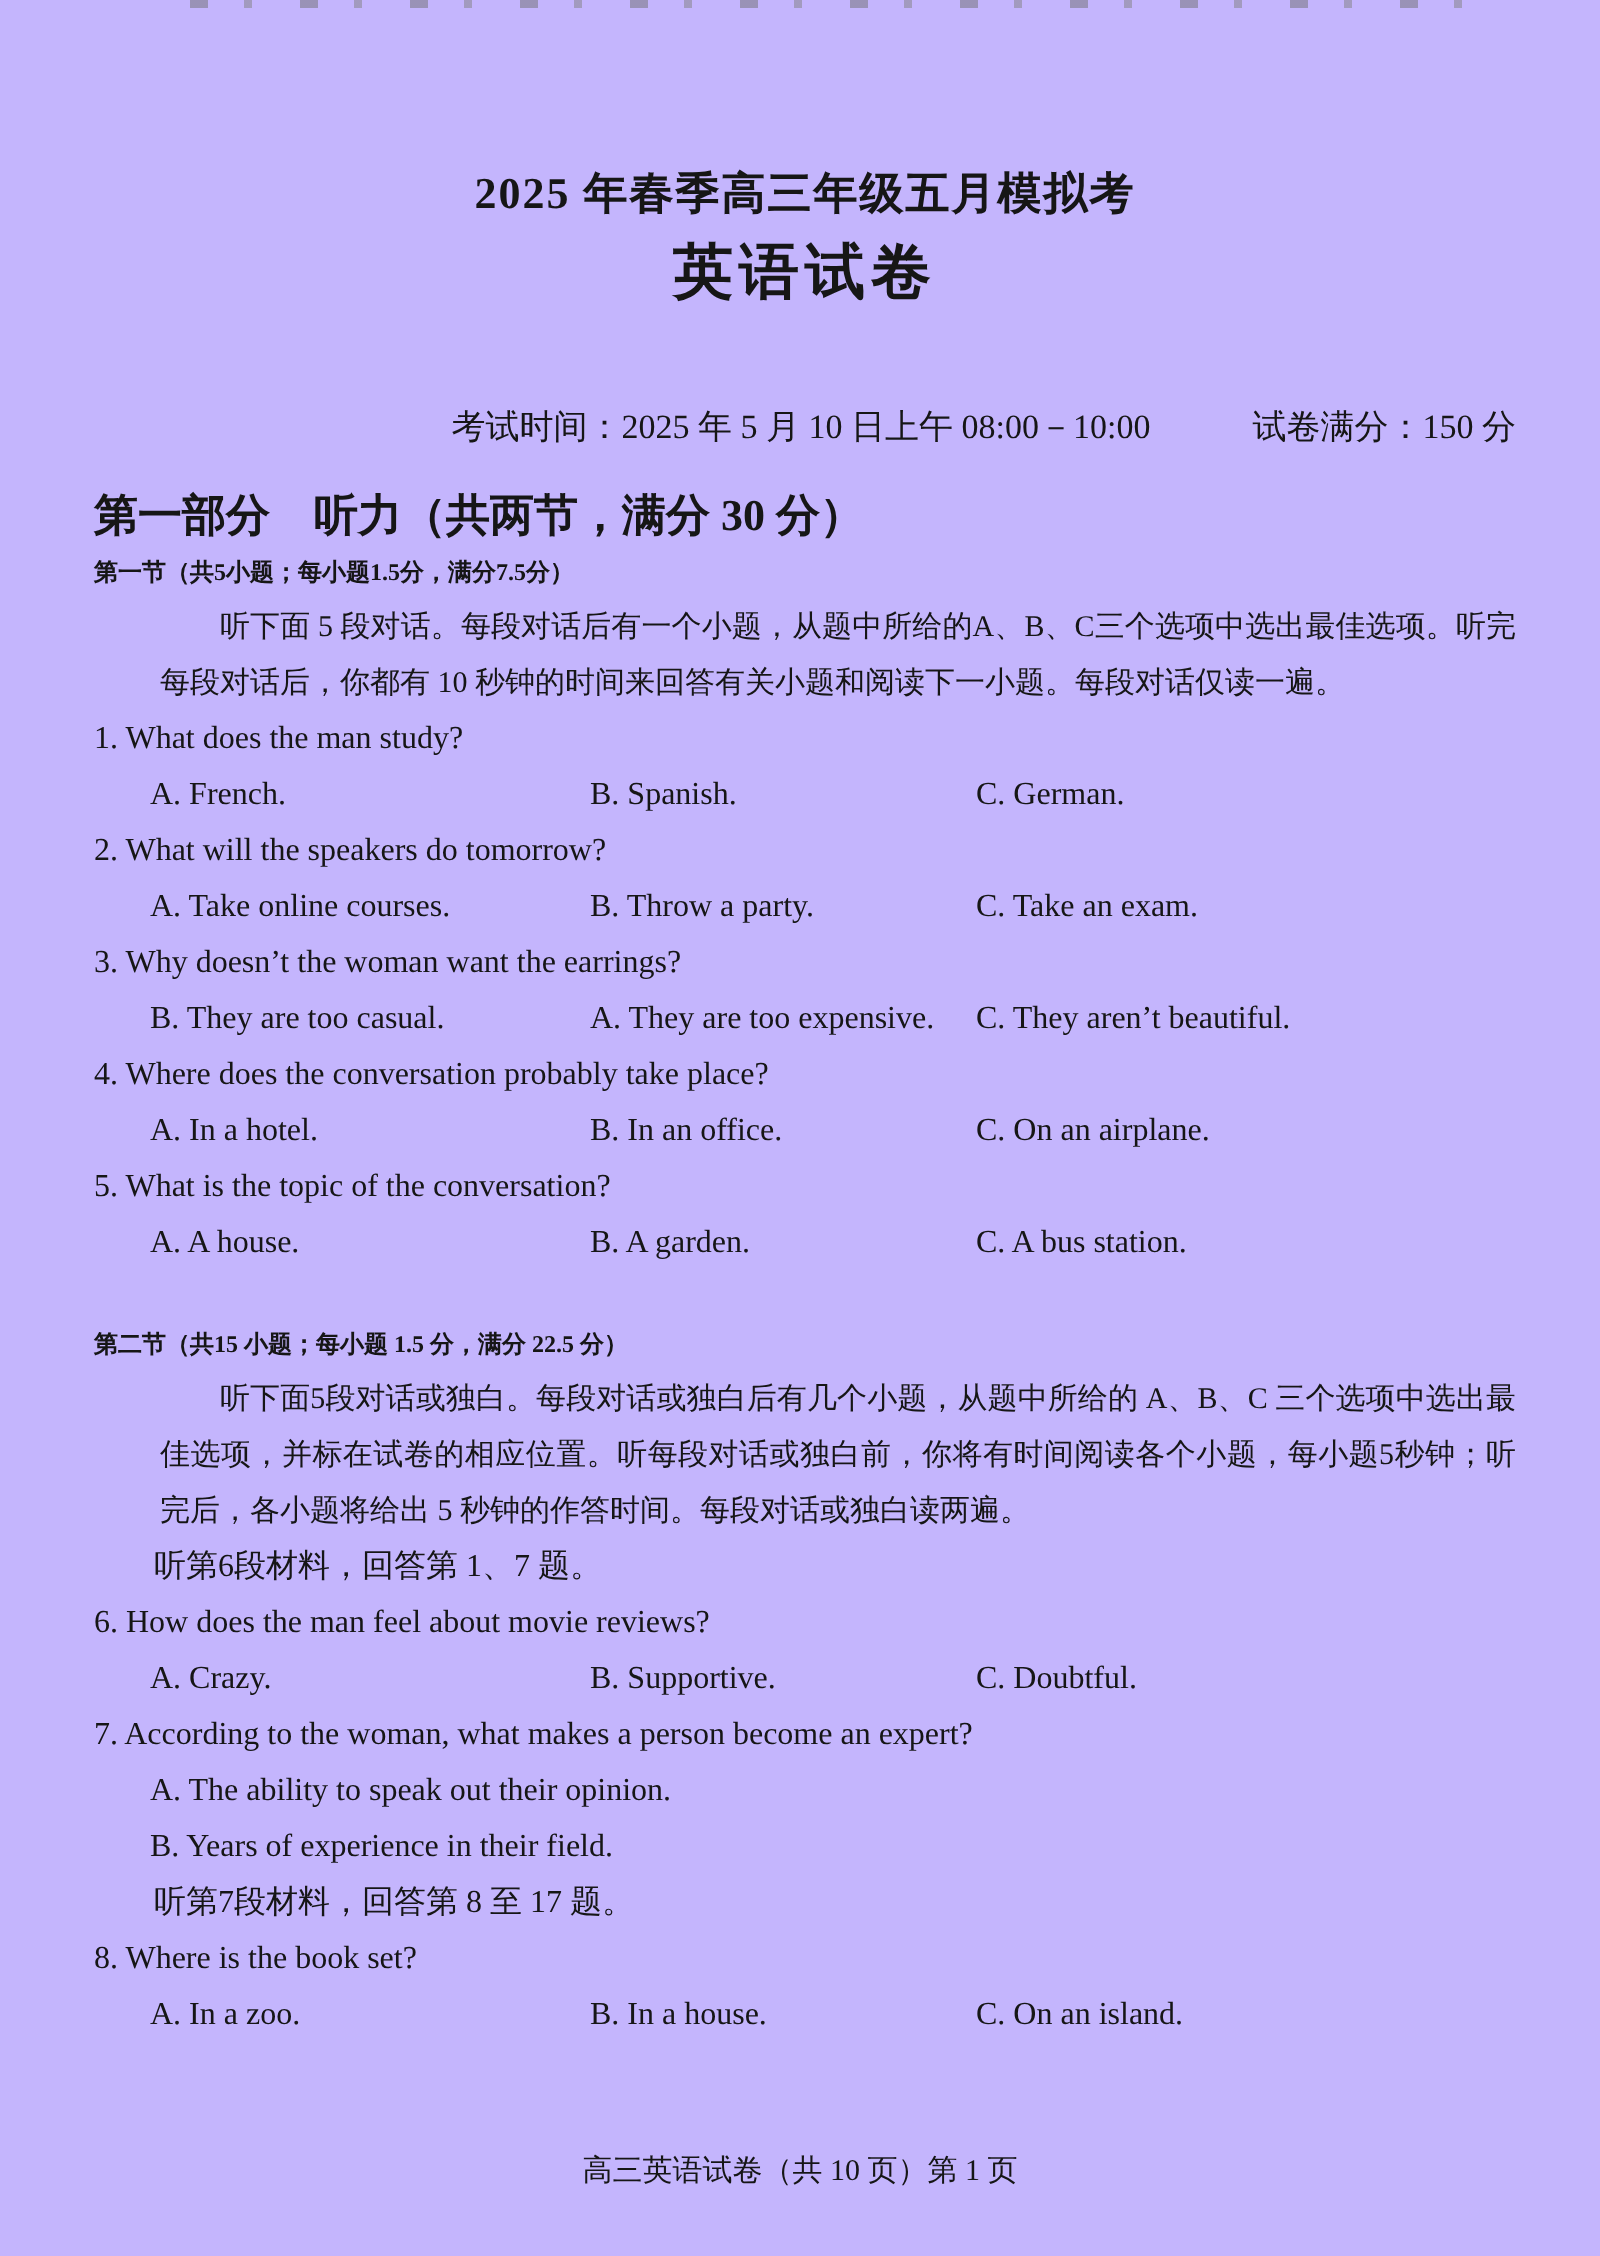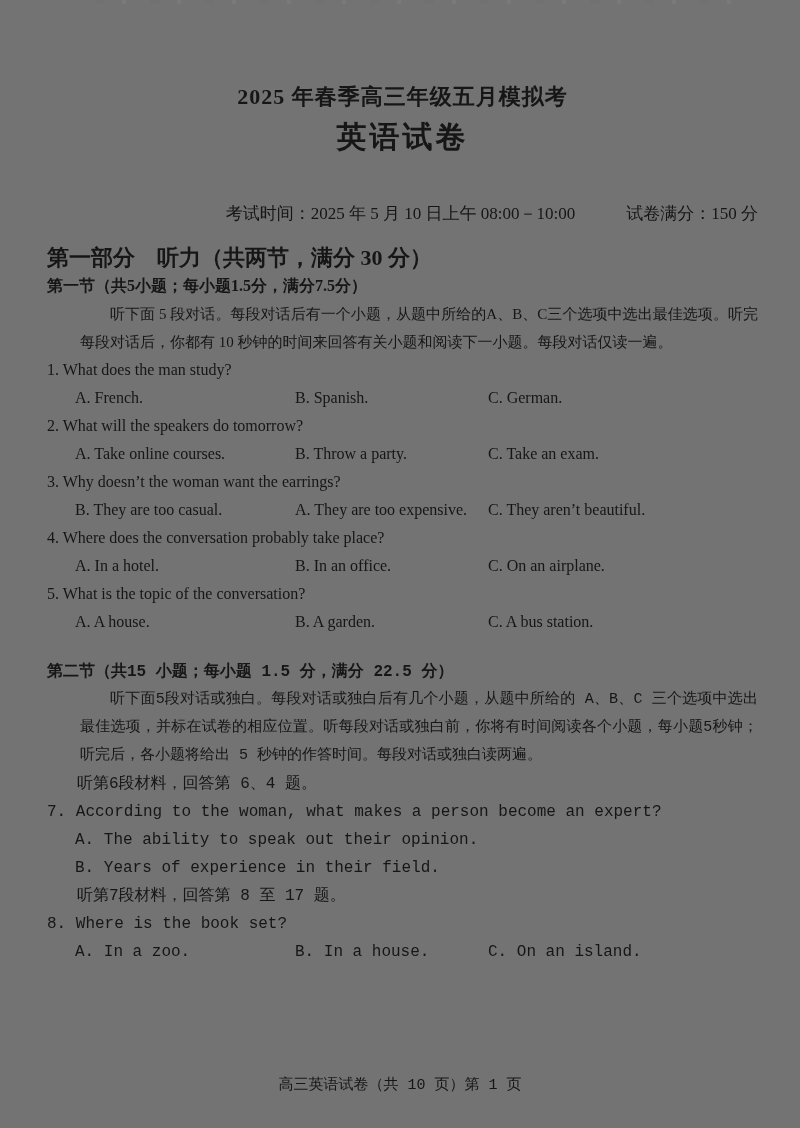--- a/index.html
+++ b/index.html
@@ -2,21 +2,21 @@
 <html><head>
 <meta charset="utf-8">
 <style>
   * { margin: 0; padding: 0; box-sizing: border-box; }
   html, body { background: #e9e8e5; }
   .page {
     position: relative;
     width: 800px;
     height: 1128px;
     margin: 0 auto;
-    background: #737373;
+    background: #c4b5fd;
     color: #161616;
     font-family: "Liberation Serif", "DejaVu Serif", serif;
     font-size: 16px;
     overflow: hidden;
   }
   .scan-artifact {
     position: absolute;
     top: 0; left: 95px;
     width: 640px; height: 4px;
     background: repeating-linear-gradient(90deg,
@@ -51,50 +51,49 @@
   .info .gap { display: inline-block; width: 3em; }
 
   .section-heading {
     margin-top: 18px;
     font-weight: 700;
     font-size: 22px;
     line-height: 28px;
   }
   .part-heading {
     font-weight: 700;
-    font-size: 16px;
+    font-size: 12px;
     line-height: 28px;
   }
   .para {
     line-height: 28px;
     text-indent: 2em;
     text-align: justify;
     font-size: 15px;
     margin-left: 33px;
   }
   .q-text { line-height: 28px; }
   .opts3 {
     display: grid;
     grid-template-columns: 220px 193px 1fr;
     padding-left: 28px;
     line-height: 28px;
   }
   .opts-stack { padding-left: 28px; line-height: 28px; }
   .opts-stack div { line-height: 28px; }
   .material { padding-left: 30px; line-height: 28px; }
-  .part2-block { margin-top: 22px; font-family: Liberation Mono, monospace; }
+  .part2-block { margin-top: 22px; }
 
   .footer {
     position: absolute;
     bottom: 32px;
     left: 0; right: 0;
     text-align: center;
     font-size: 15px;
     line-height: 20px;
-    font-family: Liberation Mono, monospace;
   }
 </style>
 </head>
 <body>
 
 <div class="page">
   <div class="scan-artifact"></div>
 
   <div class="content">
 
@@ -151,22 +150,30 @@
       <div class="opts3">
         <span>A. A house.</span>
         <span>B. A garden.</span>
         <span>C. A bus station.</span>
       </div>
     </div>
 
     <div class="part2-block">
       <div class="part-heading">第二节（共15 小题；每小题 1.5 分，满分 22.5 分）</div>
       <div class="para">听下面5段对话或独白。每段对话或独白后有几个小题，从题中所给的 A、B、C 三个选项中选出最佳选项，并标在试卷的相应位置。听每段对话或独白前，你将有时间阅读各个小题，每小题5秒钟；听完后，各小题将给出 5 秒钟的作答时间。每段对话或独白读两遍。</div>
-      <div class="material">听第6段材料，回答第 6、4 题。</div>
+      <div class="material">听第6段材料，回答第 1、7 题。</div>
 
+      <div class="q">
+        <div class="q-text">6. How does the man feel about movie reviews?</div>
+        <div class="opts3">
+          <span>A. Crazy.</span>
+          <span>B. Supportive.</span>
+          <span>C. Doubtful.</span>
+        </div>
+      </div>
 
       <div class="q">
         <div class="q-text">7. According to the woman, what makes a person become an expert?</div>
         <div class="opts-stack">
           <div>A. The ability to speak out their opinion.</div>
           <div>B. Years of experience in their field.</div>
         </div>
       </div>
 
       <div class="material">听第7段材料，回答第 8 至 17 题。</div>

